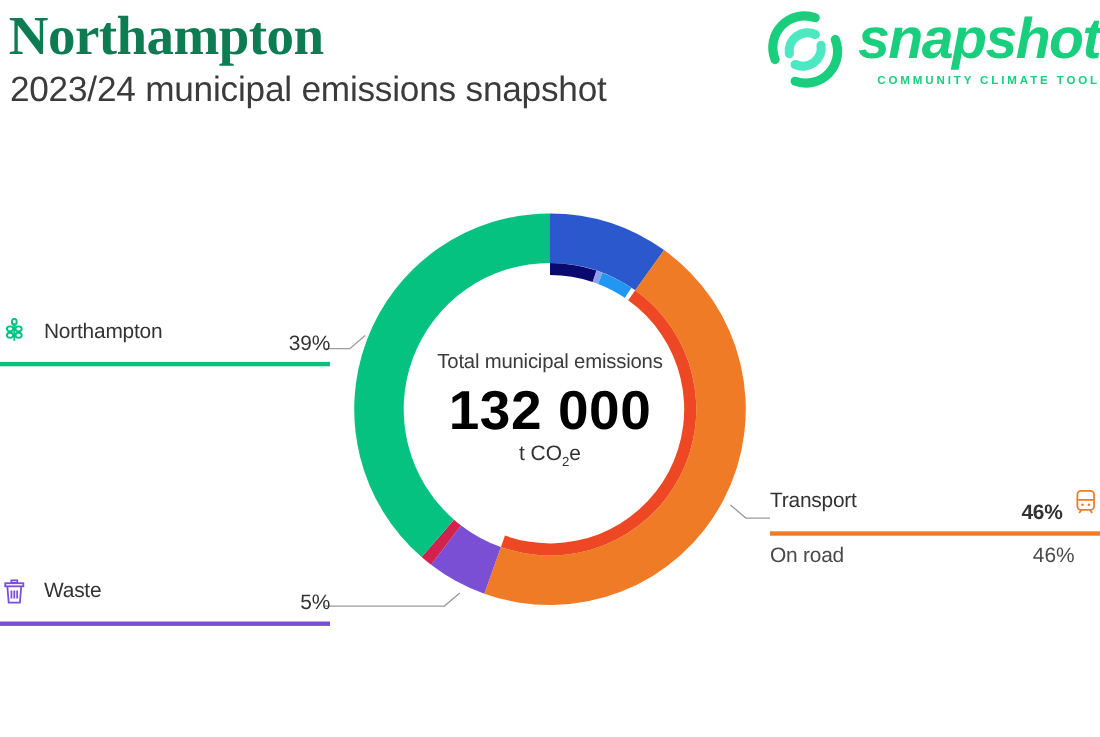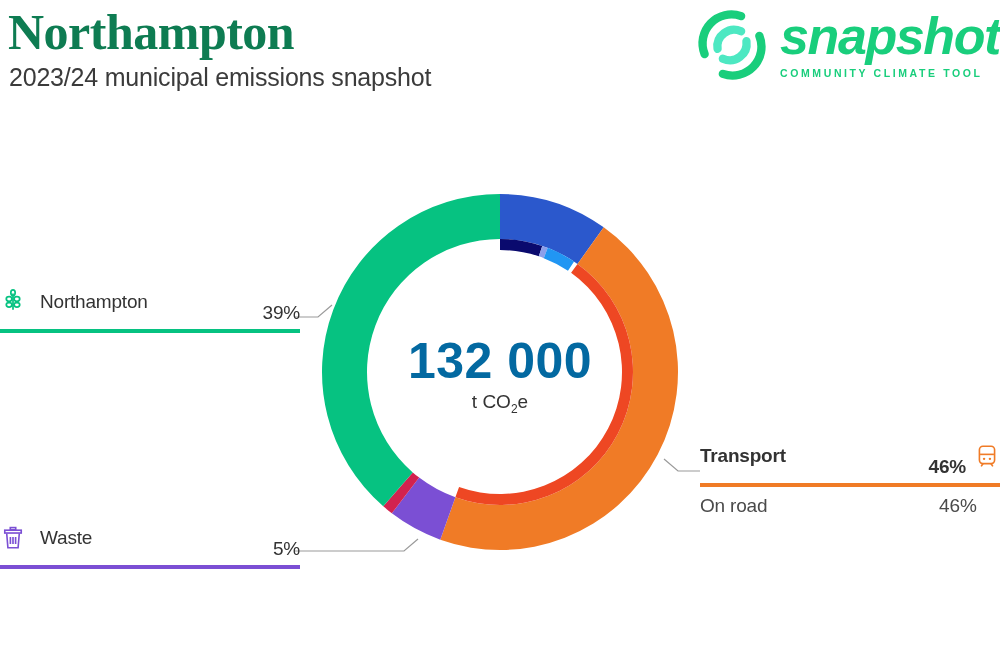--- a/index.html
+++ b/index.html
@@ -12,49 +12,49 @@
   .stage{position:absolute;inset:0;}
 
   
   #header{position:absolute;left:8px;top:6px;}
   #title{
     font-family:"Liberation Serif","DejaVu Serif",serif;
     font-weight:700;font-size:50px;line-height:1.06;
     color:#0E7C52;letter-spacing:-0.5px;margin:0;white-space:nowrap;
   }
   #subtitle{
-    font-size:25px;font-weight:500;color:#3B3B3B;
+    font-size:32px;font-weight:500;color:#3B3B3B;
     margin:4px 0 0 1px;white-space:nowrap;letter-spacing:-0.2px;text-align:right;
   }
 
   
   #logo{position:absolute;right:0px;top:4px;display:flex;align-items:flex-start;}
   #logo-mark{width:76px;height:76px;flex:none;margin-top:3px;}
   #logo-text{display:flex;flex-direction:column;margin-left:10px;}
   #logo-word{
     font-size:52px;font-weight:700;color:#19CE7C;
     letter-spacing:-1.4px;line-height:0.95;margin-top:8px;white-space:nowrap;font-style:italic;
   }
   #logo-tag{
     font-size:10.5px;font-weight:700;color:#19CE7C;
-    letter-spacing:2.6px;margin-top:6px;text-align:left;white-space:nowrap;
+    letter-spacing:2.6px;margin-top:6px;text-align:right;white-space:nowrap;
   }
 
   
   #chart-wrap{position:absolute;left:0;top:0;width:1000px;height:670px;}
   #donut{position:absolute;left:0;top:0;}
 
   #center-block{
     position:absolute;left:500px;top:372px;
     transform:translate(-50%,-50%);
     text-align:center;width:300px;pointer-events:none;
   }
   #center-caption{font-size:18.5px;color:#3B3B3B;font-weight:500;letter-spacing:-0.2px;}
   #center-value{
-    font-size:50px;font-weight:700;color:#0369a1;
+    font-size:50px;font-weight:700;color:#000000;
     letter-spacing:0.5px;line-height:1.12;margin-top:5px;
   }
   #center-unit{font-size:19px;color:#333333;font-weight:500;margin-top:2px;}
   #center-unit sub{font-size:12px;}
 
   
   .legend{position:absolute;}
   .legend-row{display:flex;align-items:flex-end;white-space:nowrap;}
   .legend-icon{width:26px;height:26px;flex:none;}
   .legend-label{font-size:19px;color:#333333;letter-spacing:-0.2px;}
@@ -65,21 +65,21 @@
   #legend-agriculture{left:0px;top:280px;width:300px;}
   #legend-waste{left:0px;top:516px;width:300px;}
   .legend-left .legend-row{align-items:center;}
   .legend-left .legend-label{margin-left:14px;}
   .legend-left .legend-pct{margin-left:auto;}
   .legend-left .rule{margin-top:5px;width:300px;}
 
   
   #legend-transport{left:700px;top:434px;width:300px;}
   #legend-transport .legend-row{align-items:center;}
-  #legend-transport .legend-label{font-weight:700;font-size:19px;}
+  #legend-transport .legend-label{font-weight:400;font-size:19px;}
   #legend-transport .legend-pct{margin-left:auto;font-weight:700;}
   #legend-transport .legend-icon{margin-left:8px;}
   #legend-transport .rule{margin-top:5px;width:300px;}
   .sub-row{display:flex;align-items:center;margin-top:8px;width:277px;}
   .sub-label{font-size:19px;color:#4A4A4A;letter-spacing:-0.2px;}
   .sub-pct{font-size:19px;color:#4A4A4A;margin-left:auto;}
 
   
   #leaders{position:absolute;left:0;top:0;pointer-events:none;}
 </style>
@@ -125,20 +125,21 @@
         </g>
     </svg>
 
     <svg id="leaders" width="1000" height="670">
       <path d="M295 317 L318 317 L332 305" fill="none" stroke="#9A9A9A" stroke-width="1.2"></path>
       <path d="M295 551 L404 551 L418 539" fill="none" stroke="#9A9A9A" stroke-width="1.2"></path>
       <path d="M700 471 L678 471 L664 459" fill="none" stroke="#9A9A9A" stroke-width="1.2"></path>
     </svg>
 
     <div id="center-block">
+      <div id="center-caption">Total municipal emissions</div>
       <div id="center-value">132 000</div>
       <div id="center-unit"><span>t CO</span><sub>2</sub><span>e</span></div>
     </div>
   </div>
 
   <div class="legend legend-left" id="legend-agriculture">
     <div class="legend-row">
       <svg class="legend-icon" viewBox="0 0 24 24">
         <g fill="none" stroke="#06C281" stroke-width="1.6">
           <path d="M12 4.2v15"></path>

